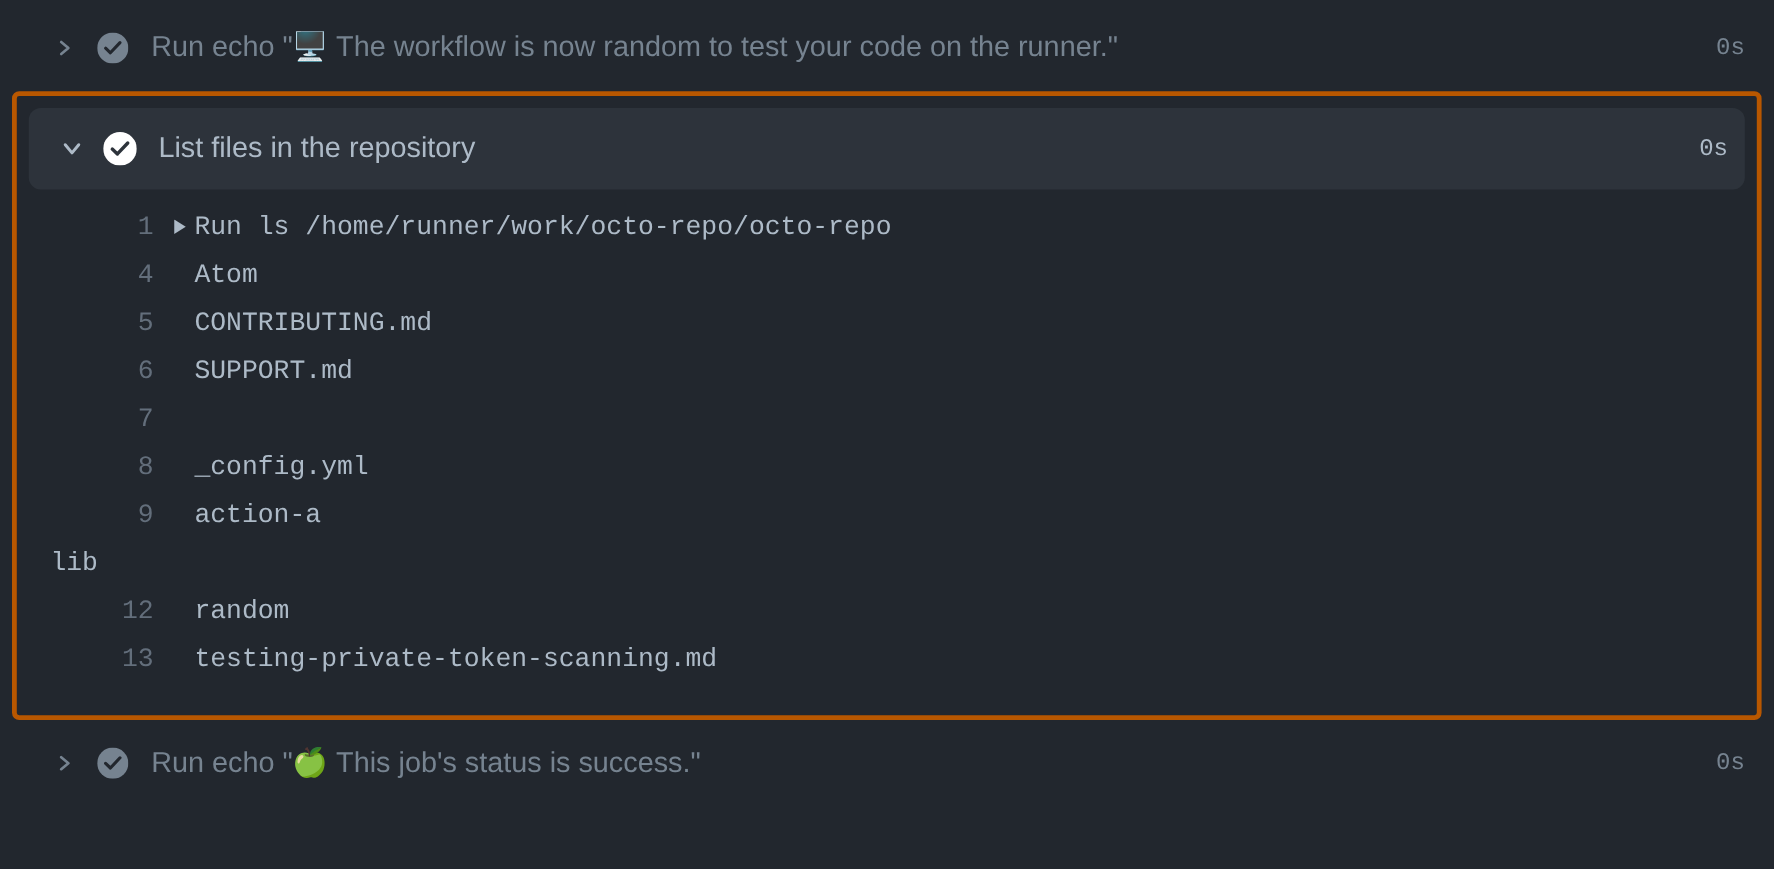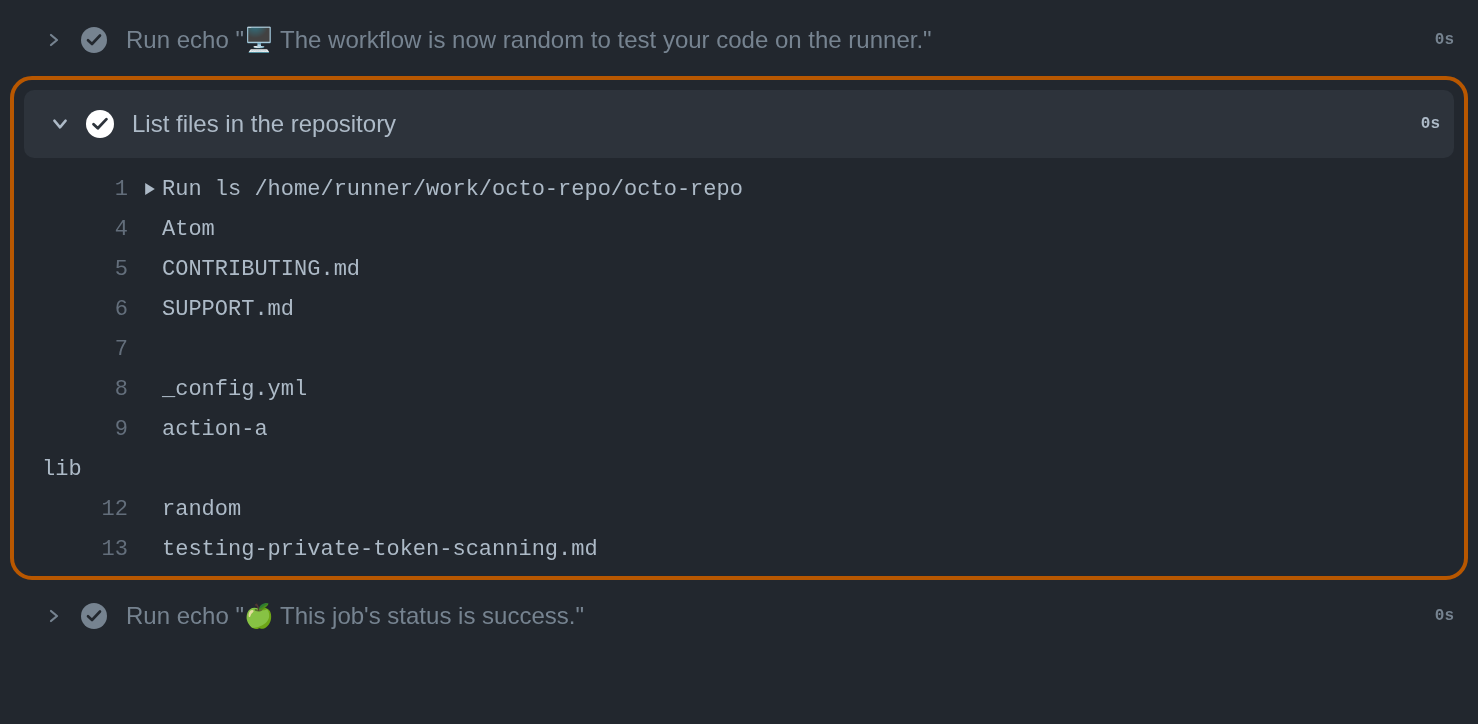--- a/index.html
+++ b/index.html
@@ -46,36 +46,35 @@
     font-size: 24px;
     line-height: 1.2;
     color: #adbac7;
     flex: 1 1 auto;
     white-space: nowrap;
     overflow: hidden;
     text-overflow: ellipsis;
   }
   .step-time {
     font-family: "SFMono-Regular", Consolas, "Liberation Mono", Menlo, monospace;
-    font-size: 16px;
+    font-size: 20px;
     color: #768390;
     flex-shrink: 0;
     margin-left: 18px;
-    font-weight: bold;
   }
   .collapsed .step-title,
   .collapsed .step-time { color: #768390; }
   .collapsed .step-chevron svg { stroke: #768390; }
 
   
   .highlight-frame {
     border: 4px solid #b85700;
-    border-radius: 22px;
+    border-radius: 6px;
     margin: 8px 10px;
-    padding-bottom: 6px;
+    padding-bottom: 26px;
     position: relative;
   }
   .expanded .step-header {
     background: #2d333b;
     border-radius: 10px;
     margin: 10px 10px 8px 10px;
     padding: 0 14px 0 24px;
     height: 68px;
   }
   .expanded .step-title { color: #adbac7; font-weight: 500; }

